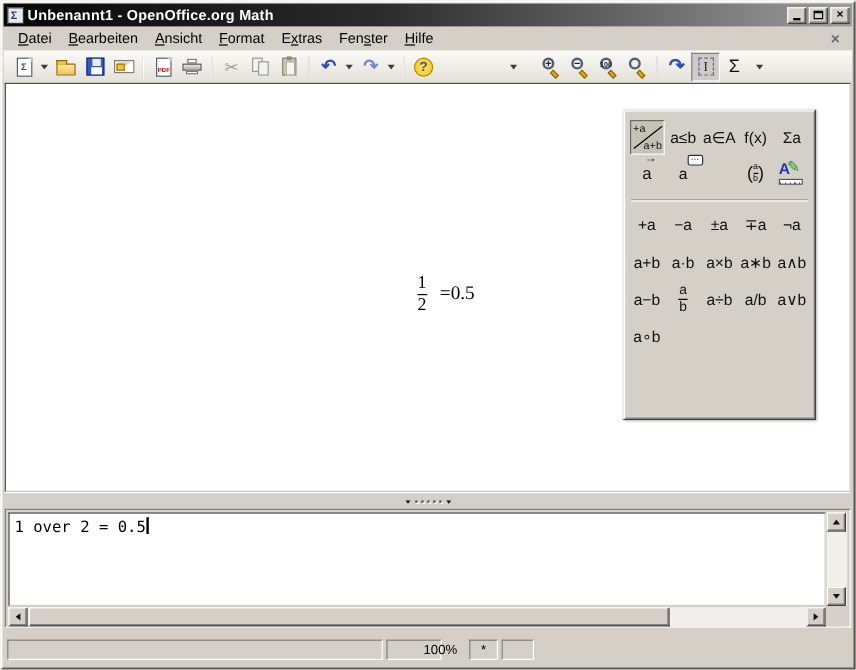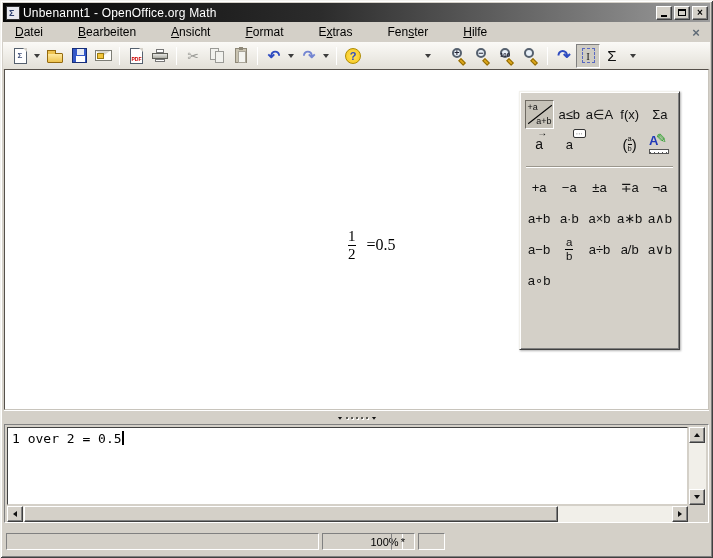--- a/index.html
+++ b/index.html
@@ -8,30 +8,30 @@
 
   .screen { position:relative; width:713px; height:558px; background:#d4d0c8;
             box-shadow: inset 1px 1px 0 #f4f3ef, inset -1px -1px 0 #404040, inset 2px 2px 0 #fff, inset -2px -2px 0 #808080; }
 
   
   .titlebar { position:absolute; left:3px; top:3px; right:3px; height:19px;
               background:linear-gradient(90deg,#060606 0%,#2c2c2c 45%,#9c9c9c 100%);
               display:flex; align-items:center; padding:0 2px; }
   .app-icon { width:14px; height:14px; margin:0 3px 0 1px; position:relative; background:#e8e8ee; border:1px solid #333; }
   .app-icon .sig { position:absolute; left:2px; top:0px; font-size:9px; font-weight:bold; color:#2c3e6e; line-height:12px; }
-  .title-text { color:#fff; font-weight:normal; font-size:12px; letter-spacing:0.2px; flex:1; white-space:nowrap; overflow:hidden; }
+  .title-text { color:#fff; font-weight:bold; font-size:12px; letter-spacing:0.2px; flex:1; white-space:nowrap; overflow:hidden; }
   .tb-btns { display:flex; gap:2px; }
   .wbtn { width:16px; height:14px; background:#d4d0c8; border:1px solid; border-color:#fff #404040 #404040 #fff;
           box-shadow: inset -1px -1px 0 #808080; display:flex; align-items:center; justify-content:center;
           font-size:10px; font-weight:bold; color:#000; line-height:1; }
   .min-bar { width:6px; height:2px; background:#000; margin-top:7px; }
   .max-box { width:8px; height:7px; border:1px solid #000; border-top:2px solid #000; }
 
   
-  .menubar { position:absolute; left:3px; top:22px; right:3px; height:20px; display:flex; align-items:center; padding-left:5px;gap:21px; }
+  .menubar { position:absolute; left:3px; top:22px; right:3px; height:20px; display:flex; align-items:center; padding-left:5px; }
   .menu-item { font-size:12px; color:#000; padding:2px 7px; cursor:default; }
   .menu-close { margin-left:auto; margin-right:6px; color:#5f6b77; font-weight:bold; font-size:13px; width:16px; text-align:center; }
 
   
   .toolbar { position:absolute; left:3px; top:42px; right:3px; height:27px;
              background:linear-gradient(#fbfaf7,#e3e0d8); display:flex; align-items:center; padding-left:5px; }
   .tbtn { width:22px; height:22px; display:flex; align-items:center; justify-content:center; position:relative; margin:0 1px; }
   .tsep { width:1px; height:18px; background:#9a968c; border-right:1px solid #fff; margin:0 4px; }
   .dd { width:9px; height:22px; display:flex; align-items:center; justify-content:center; margin-right:2px; }
   .tri-down { width:0; height:0; border:3px solid transparent; border-top:4px solid #3c3c3c; margin-top:4px; }
@@ -436,21 +436,21 @@
       <div class="sb-thumb"></div>
       <div class="sb-btn" style="right:0;top:0;">
           <div class="tri-r"></div>
         </div>
     </div>
     <div class="sb-corner"></div>
   </div>
 
   <div class="statusbar">
     <div class="spanel" style="left:3px;width:313px;"></div>
-    <div class="spanel" style="left:319px;width:81px;padding-left:44px;">
+    <div class="spanel" style="left:319px;width:46px;padding-left:44px;">
         <span>100%</span>
       </div>
     <div class="spanel" style="left:388px;width:24px;">
         <span>*</span>
       </div>
     <div class="spanel" style="left:415px;width:27px;"></div>
   </div>
 
 </div>
 

